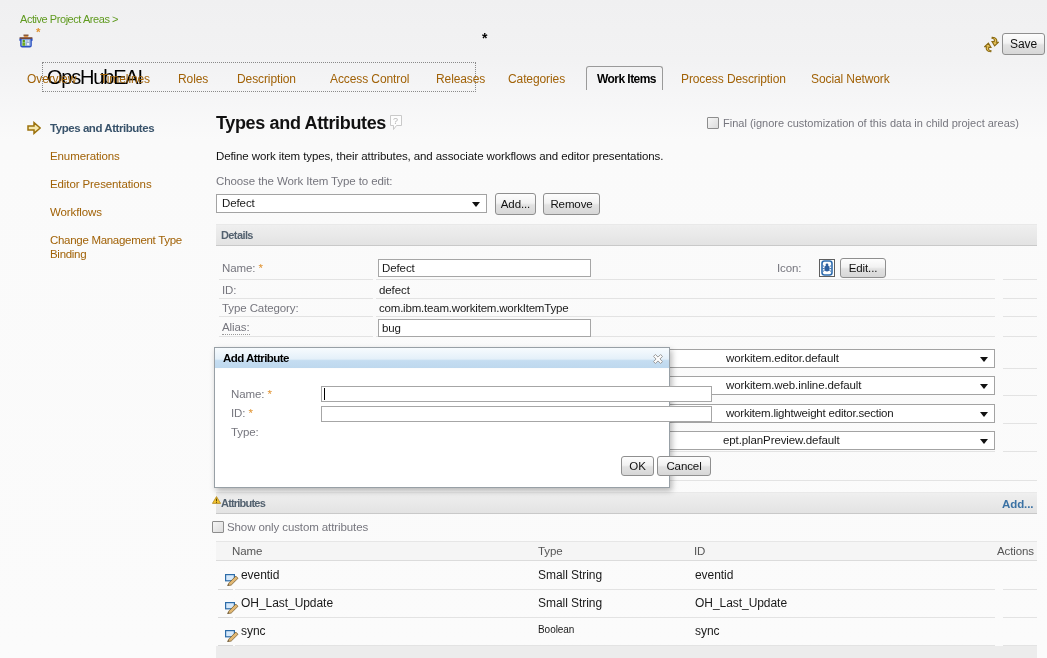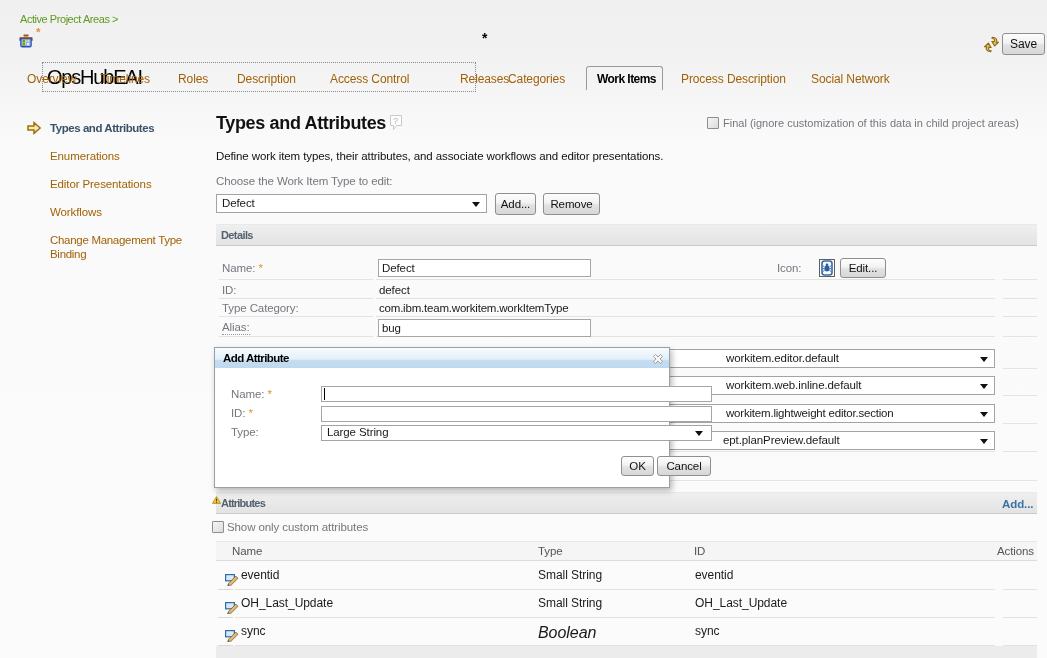--- a/index.html
+++ b/index.html
@@ -72,21 +72,21 @@
   <path d="M6.8 15.8 C2.6 15.8 1.6 12.8 2.6 10.8 L0.6 10.8 L4.4 7.2 L7 11.4 L4.8 11.4 C4.2 13.6 5 14.4 7 14.7 Z" fill="#e8c35a" stroke="#8a6a14" stroke-width="1.1"></path>
 </svg>
 <div class="btn" style="left:1002px;top:33px;width:43px;height:22px;font-size:12px;">Save</div>
 
 <div class="abs" style="left:586px;top:66px;width:77px;height:24px;background:transparent;border:1px solid #9a9a9a;border-bottom:none;border-radius:3px 3px 0 0;"></div>
 <a class="abs blue tab" href="#" style="left:27px;top:72px;">Overview</a>
 <a class="abs blue tab" href="#" style="left:100px;top:72px;">Timelines</a>
 <a class="abs blue tab" href="#" style="left:178px;top:72px;">Roles</a>
 <a class="abs blue tab" href="#" style="left:237px;top:72px;">Description</a>
 <a class="abs blue tab" href="#" style="left:330px;top:72px;">Access Control</a>
-<a class="abs blue tab" href="#" style="left:436px;top:72px;margin-left:24px;">Releases</a>
+<a class="abs blue tab" href="#" style="left:436px;top:72px;">Releases</a>
 <a class="abs blue tab" href="#" style="left:508px;top:72px;">Categories</a>
 <span class="abs tab" style="left:597px;top:72px;font-weight:bold;color:#000;letter-spacing:-0.55px;">Work Items</span>
 <a class="abs blue tab" href="#" style="left:681px;top:72px;">Process Description</a>
 <a class="abs blue tab" href="#" style="left:811px;top:72px;">Social Network</a>
 
 <svg class="abs" style="left:27px;top:121px;" width="14" height="14" viewBox="0 0 14 14">
   <path d="M1 5 L7 5 L7 1.6 L13.2 7 L7 12.4 L7 9 L1 9 Z" fill="#f6e8ae" stroke="#9c720d" stroke-width="1.5"></path>
 </svg>
 <span class="abs" style="left:50px;top:122px;font-weight:bold;color:#39536b;letter-spacing:-0.45px;">Types and Attributes</span>
 <a class="abs blue" href="#" style="left:50px;top:150px;">Enumerations</a>
@@ -219,38 +219,34 @@
 <span class="abs" style="left:241px;top:596px;font-size:12px;letter-spacing:-0.05px;">OH_Last_Update</span>
 <span class="abs" style="left:538px;top:596px;font-size:12px;letter-spacing:-0.05px;">Small String</span>
 <span class="abs" style="left:695px;top:596px;font-size:12px;letter-spacing:-0.05px;">OH_Last_Update</span>
 
 <svg class="abs" style="left:225px;top:629px;" width="14" height="13" viewBox="0 0 14 13">
   <rect x="0.6" y="1.6" width="8.8" height="6.2" fill="#d6e9fb" stroke="#2d6ca8" stroke-width="1.2"></rect>
   <path d="M2.6 12.6 L4.0 9.9 L10.8 3.1 L13.0 5.3 L6.2 12.1 L2.6 12.6 Z" fill="#e2b873" stroke="#6b4f1e" stroke-width="0.7"></path>
   <path d="M2.6 12.6 L3.3 11.2 L4.0 12.0 Z" fill="#3a3a3a"></path>
 </svg>
 <span class="abs" style="left:241px;top:624px;font-size:12px;letter-spacing:-0.05px;">sync</span>
-<span class="abs" style="left:538px;top:624px;font-size:16px;letter-spacing:-0.05px;font-style:italic;">Boolean</span>
+<span class="abs" style="left:538px;top:624px;font-size:10px;letter-spacing:-0.05px;">Boolean</span>
 <span class="abs" style="left:695px;top:624px;font-size:12px;letter-spacing:-0.05px;">sync</span>
 
 <div class="abs" style="left:216px;top:646px;width:821px;height:12px;background:#ececec;"></div>
 
 <div class="abs" style="left:214px;top:347px;width:456px;height:141px;background:#fff;border:1px solid #98a0a6;box-shadow:2px 3px 6px rgba(0,0,0,0.28);">
   <div style="position:relative;height:21px;background:linear-gradient(180deg,#f7fbfe 0%,#e4f0f9 55%,#c5ddf1 63%,#bed8ee 100%);border-bottom:1px solid #fdfdfd;">
     <span style="position:absolute;left:8px;top:4px;font-weight:bold;color:#000;letter-spacing:-0.55px;">Add Attribute</span>
     <svg style="position:absolute;right:6px;top:6px;" width="10" height="10" viewBox="0 0 10 10">
       <path d="M5 3.1 L7.6 0.5 L9.5 2.4 L6.9 5 L9.5 7.6 L7.6 9.5 L5 6.9 L2.4 9.5 L0.5 7.6 L3.1 5 L0.5 2.4 L2.4 0.5 Z" fill="#fdfdfd" stroke="#9a9a9a" stroke-width="1"></path>
     </svg>
   </div>
   <span class="abs gray" style="left:16px;top:40px;">Name: <span style="color:#e0922f;">*</span></span>
   <div class="inp" style="left:106px;top:38px;width:391px;height:16px;">
       <span style="position:absolute;left:2px;top:1px;width:1px;height:12px;background:#000;"></span>
     </div>
   <span class="abs gray" style="left:16px;top:59px;">ID: <span style="color:#e0922f;">*</span></span>
   <div class="inp" style="left:106px;top:58px;width:391px;height:16px;"></div>
   <span class="abs gray" style="left:16px;top:78px;">Type:</span>
-  <div class="sel" style="left:106px;top:77px;width:391px;height:16px;">
-    <span style="position:absolute;left:5px;top:0px;">Large String</span>
-      <span class="arr" style="right:8px;"></span>
-  </div>
   <div class="btn" style="left:406px;top:108px;width:33px;height:20px;line-height:18px;">OK</div>
   <div class="btn" style="left:442px;top:108px;width:54px;height:20px;line-height:18px;">Cancel</div>
 </div>
 
 </body></html>

